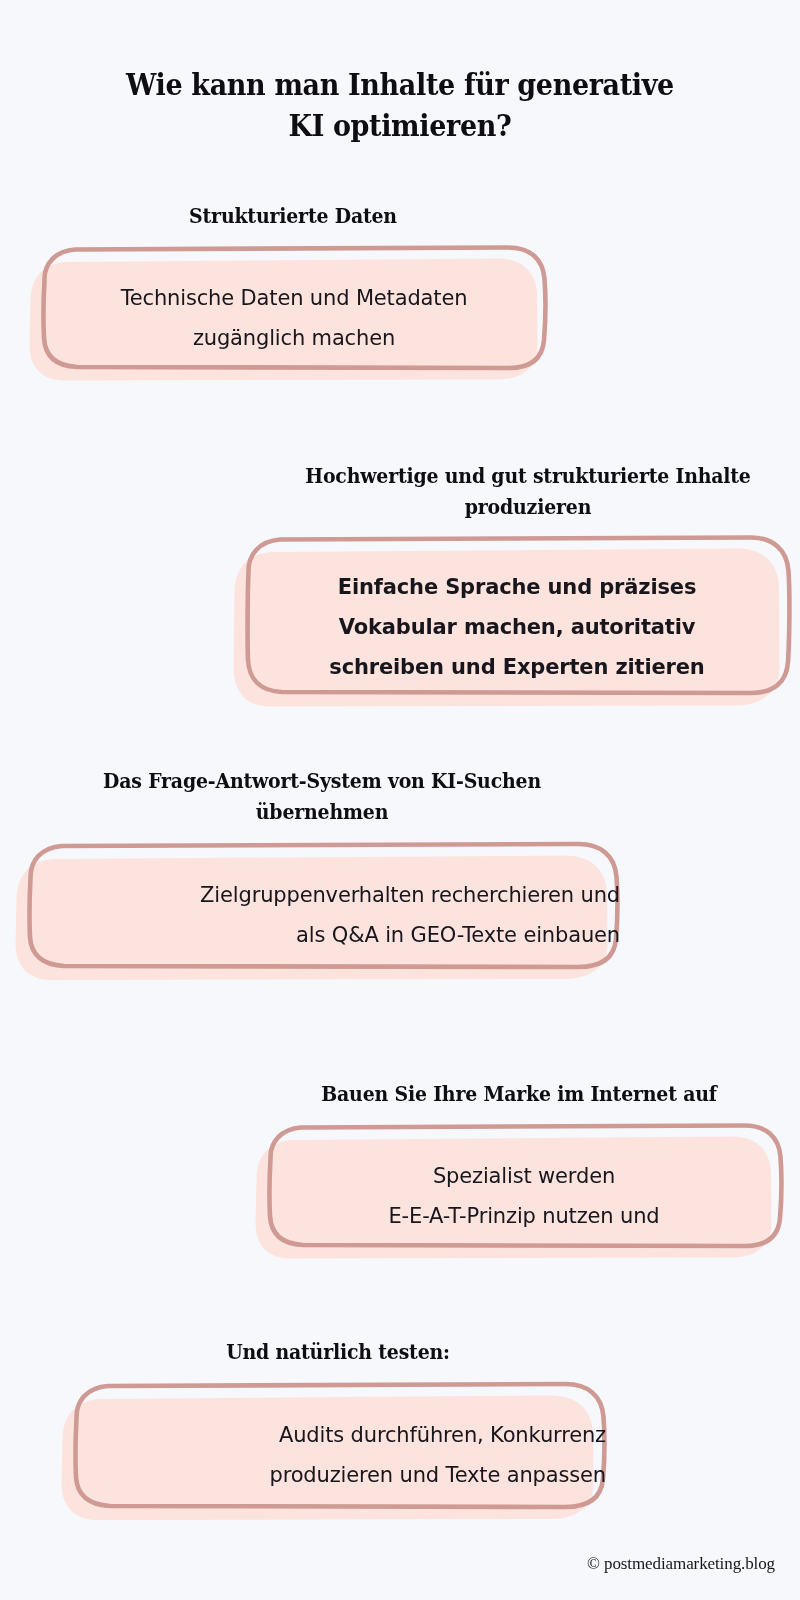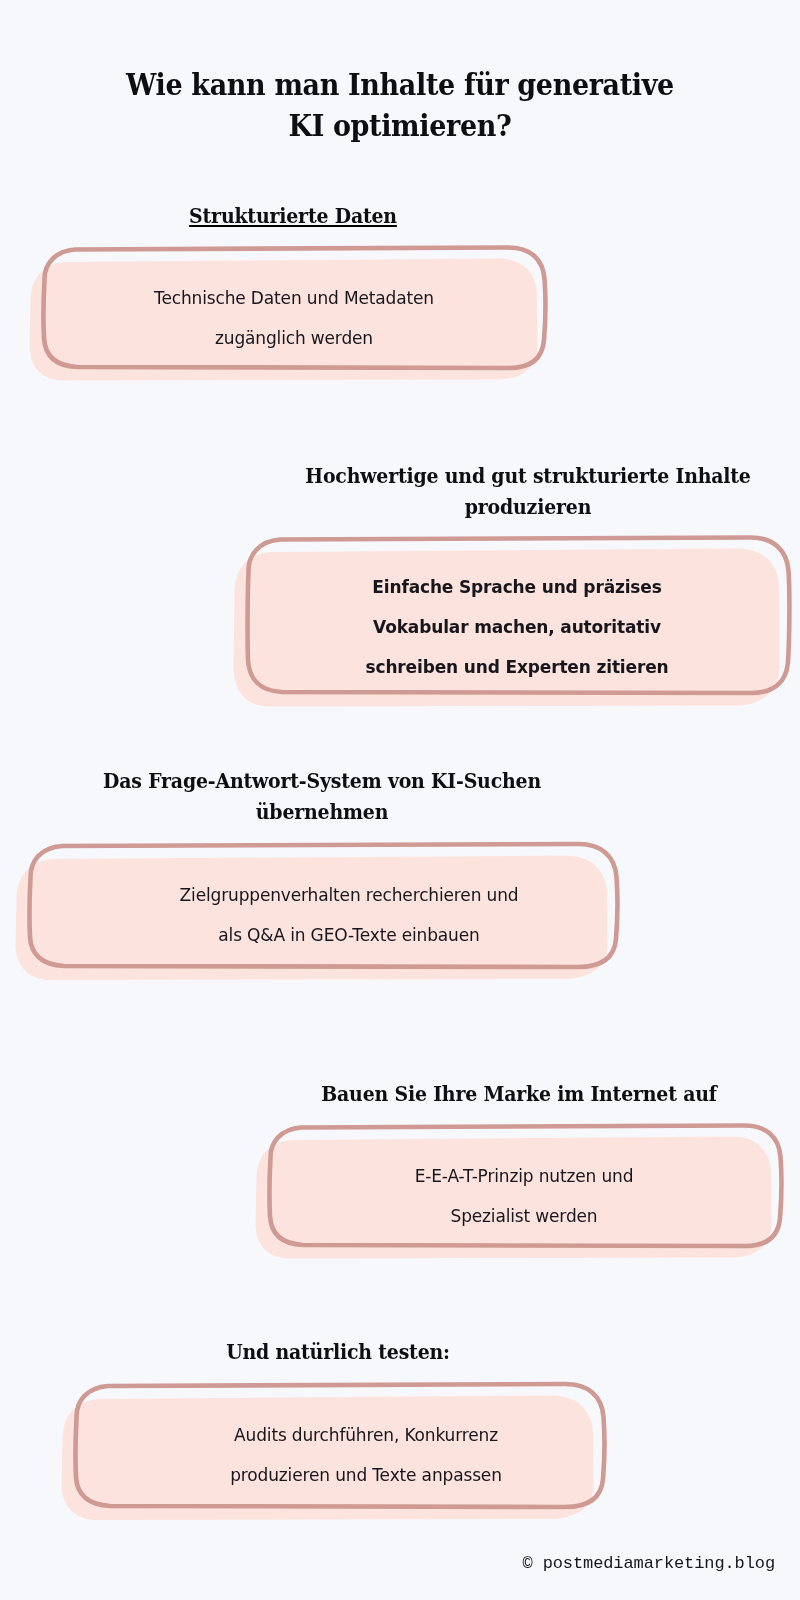--- a/index.html
+++ b/index.html
@@ -67,72 +67,72 @@
     pointer-events: none;
   }
   .card .fill  { left: 0;  top: 12px; }
   .card .stroke{ left: 10px; top: 0; }
   .card .fill svg, .card .stroke svg { display: block; }
 
   .card .card-text {
     position: absolute;
     left: 10px;
     top: 12px;
-    font-size: 17px;
+    font-size: 21px;
     line-height: 40px;
     color: #16161c;
     font-family: "DejaVu Sans", "Liberation Sans", sans-serif;
     letter-spacing: -0.15px;
     box-sizing: border-box;
   }
   .card .card-text .ln { display: block; white-space: nowrap; }
   .card-text.center { text-align: center; }
-  .card-text.left   { text-align: center; }
+  .card-text.left   { text-align: right; }
 
   
   .footer {
     position: absolute;
     right: 25px;
     top: 1552px;
     font-size: 17px;
     line-height: 24px;
     color: #16161c;
-    font-family: Liberation Mono, monospace;
+    font-family: Liberation Serif, serif;
     text-align: left;
     letter-spacing: -0.1px;
   }
 </style>
 </head>
 <body>
 
 <div id="page">
 
   <div class="title">
     <span class="ln">Wie kann man Inhalte für generative</span>
     <span class="ln">KI optimieren?</span>
   </div>
 
-  <div class="section" style="left:0px; top:200px; width:800px;text-decoration:underline;">
+  <div class="section" style="left:0px; top:200px; width:800px;">
     <div class="sec-heading" style="width:586px; text-align:center; transform-origin:center top;">
       <span class="ln">Strukturierte Daten</span>
     </div>
     <div class="card" style="margin-left:28px; margin-top:13px; width:528px; height:138px;">
       <div class="fill">
         <svg width="512" height="126" viewBox="0 0 512 126" xmlns="http://www.w3.org/2000/svg">
           <path d="M2.5 42 C3.5 21,16 7.5,38 6 L470 2.5 C494 2.5,508 16,509 38 L509.5 90 C509 112,494 123,471 123.5 L34 124.5 C13 123.5,2 111,1.5 90 Z" fill="#fde3de"></path>
         </svg>
       </div>
       <div class="stroke">
         <svg width="512" height="128" viewBox="0 0 512 128" xmlns="http://www.w3.org/2000/svg">
           <path d="M6.5 36 C6 20,17 7,37 5.5 L469 3.5 C492 3,505 15,506.5 35 C508 55,507.5 78,506 96 C504.5 114,493 124,471 124 L39 123 C18 122,7 112,6 94 C5.2 79,5.6 52,6.5 36 Z" fill="none" stroke="#cf9a93" stroke-width="4.6" stroke-linecap="round" stroke-linejoin="round"></path>
         </svg>
       </div>
       <div class="card-text center" style="width:512px; height:126px; padding-top:22px;">
         <span class="ln">Technische Daten und Metadaten</span>
-        <span class="ln">zugänglich werden</span>
+        <span class="ln">zugänglich machen</span>
       </div>
     </div>
   </div>
 
   <div class="section" style="left:0px; top:460px; width:800px;padding-left:16px;">
     <div class="sec-heading" style="margin-left:224px; width:576px; text-align:center; transform-origin:center top;">
       <span class="ln">Hochwertige und gut strukturierte Inhalte</span>
       <span class="ln">produzieren</span>
     </div>
     <div class="card" style="margin-left:216px; margin-top:12px; width:566px; height:174px;">
@@ -186,22 +186,22 @@
         <svg width="520" height="126" viewBox="0 0 520 126" xmlns="http://www.w3.org/2000/svg">
           <path d="M2.5 42 C3.5 21,16 7.5,38 6 L478 2.5 C502 2.5,516 16,517 38 L517.5 90 C517 112,502 123,479 123.5 L34 124.5 C13 123.5,2 111,1.5 90 Z" fill="#fde3de"></path>
         </svg>
       </div>
       <div class="stroke">
         <svg width="522" height="128" viewBox="0 0 522 128" xmlns="http://www.w3.org/2000/svg">
           <path d="M6.5 36 C6 20,17 7,37 5.5 L479 3.5 C502 3,515 15,516.5 35 C518 55,517.5 78,516 96 C514.5 114,503 124,481 124 L39 123 C18 122,7 112,6 94 C5.2 79,5.6 52,6.5 36 Z" fill="none" stroke="#cf9a93" stroke-width="4.6" stroke-linecap="round" stroke-linejoin="round"></path>
         </svg>
       </div>
       <div class="card-text center" style="width:520px; height:126px; padding-top:22px;">
+        <span class="ln">Spezialist werden</span>
         <span class="ln">E-E-A-T-Prinzip nutzen und</span>
-        <span class="ln">Spezialist werden</span>
       </div>
     </div>
   </div>
 
   <div class="section" style="left:16px; top:1336px; width:800px;">
     <div class="sec-heading" style="margin-left:22px; width:600px; text-align:center; transform-origin:center top;">
       <span class="ln">Und natürlich testen:</span>
     </div>
     <div class="card" style="margin-left:44px; margin-top:14px; width:552px; height:140px;text-decoration:underline;">
       <div class="fill">

